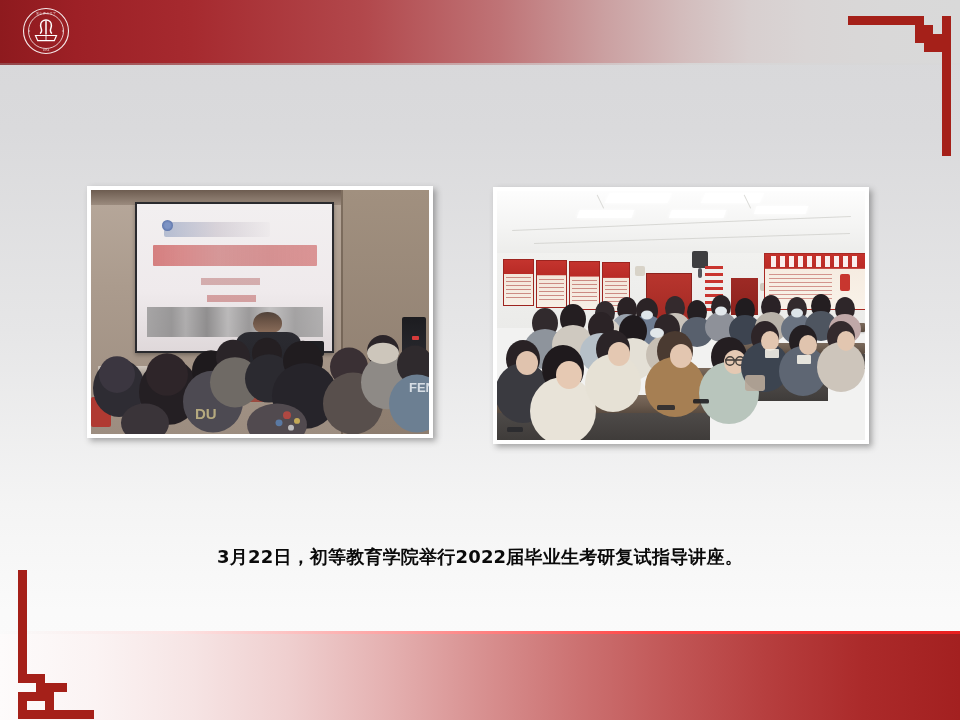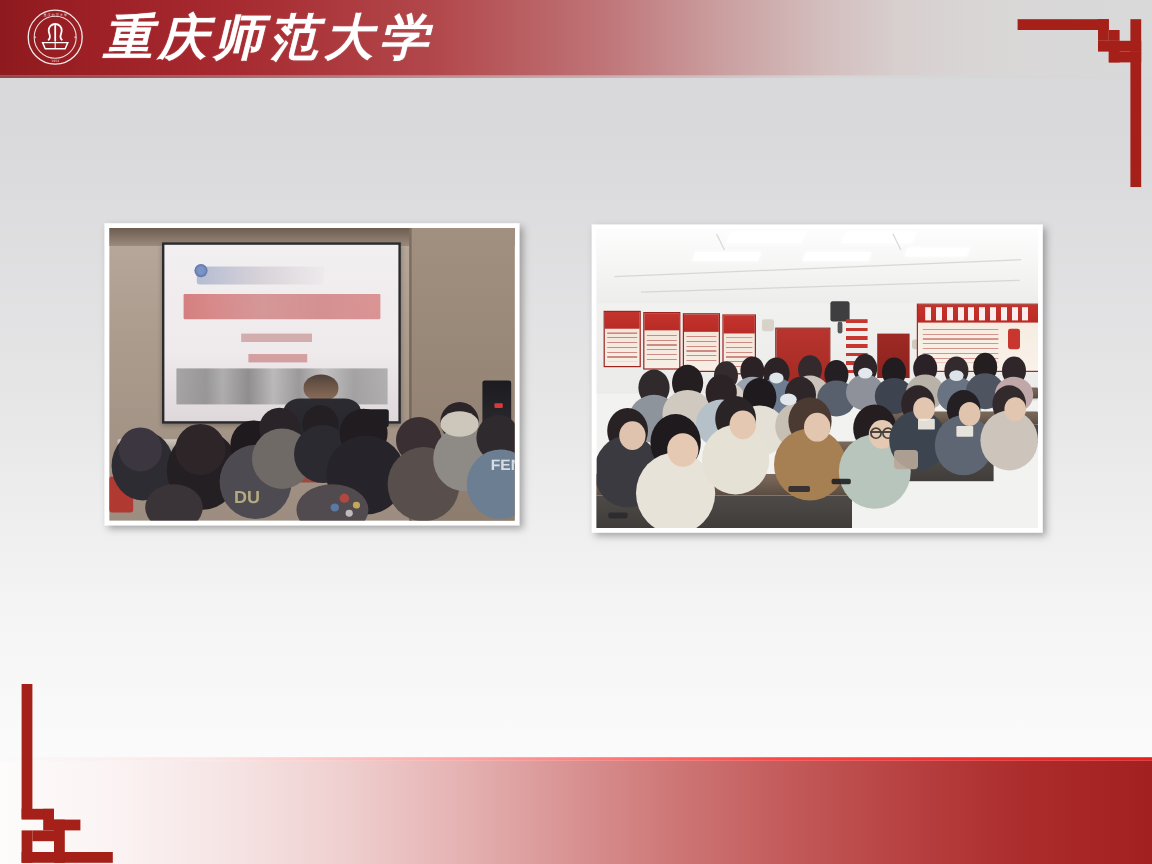--- a/index.html
+++ b/index.html
@@ -371,21 +371,20 @@
         <text x="24" y="6.6" text-anchor="middle">重 庆 师 范 大 学</text>
         <text x="24" y="44.4" text-anchor="middle">1954</text>
       </g>
       <g fill="#ffffff" opacity="0.55">
         <circle cx="7.4" cy="24" r="0.8"></circle>
           <circle cx="40.6" cy="24" r="0.8"></circle>
       </g>
     </svg>
   </div>
 
-  <div class="univ-name">重庆师范大学</div>
 
   <div class="ornament-tr">
     <svg width="132" height="148" viewBox="0 0 132 148">
       <g fill="#a52019">
         <rect x="20" y="8" width="76" height="9"></rect>
         <rect x="87" y="8" width="9" height="18"></rect>
         <rect x="87" y="26" width="36" height="9"></rect>
         <rect x="114" y="8" width="9" height="27"></rect>
         <rect x="96" y="17" width="9" height="9"></rect>
         <rect x="105" y="17" width="9" height="9" fill="none"></rect>
@@ -607,20 +606,21 @@
           <rect x="196" y="208" width="16" height="4.5" rx="1.5" fill="#1f1f23"></rect>
           <rect x="268" y="158" width="14" height="9" rx="1" fill="#f2efe6"></rect>
           <rect x="300" y="164" width="14" height="9" rx="1" fill="#f4f1e8"></rect>
           <rect x="10" y="236" width="16" height="5" rx="1.5" fill="#2a2a2e"></rect>
           <rect x="248" y="184" width="20" height="16" rx="3" fill="#b9a99a"></rect>
         </g>
       </svg>
     </div>
   </div>
 
+  <div class="caption">3月22日，初等教育学院举行2022届毕业生考研复试指导讲座。</div>
 
   <div class="bottom-hairline"></div>
   <div class="bottom-band"></div>
 
   <div class="ornament-bl">
     <svg width="132" height="150" viewBox="0 0 132 150">
       <g fill="#a52019">
         <rect x="10" y="0" width="9" height="112"></rect>
         <rect x="10" y="104" width="27" height="9"></rect>
         <rect x="28" y="104" width="9" height="18"></rect>

